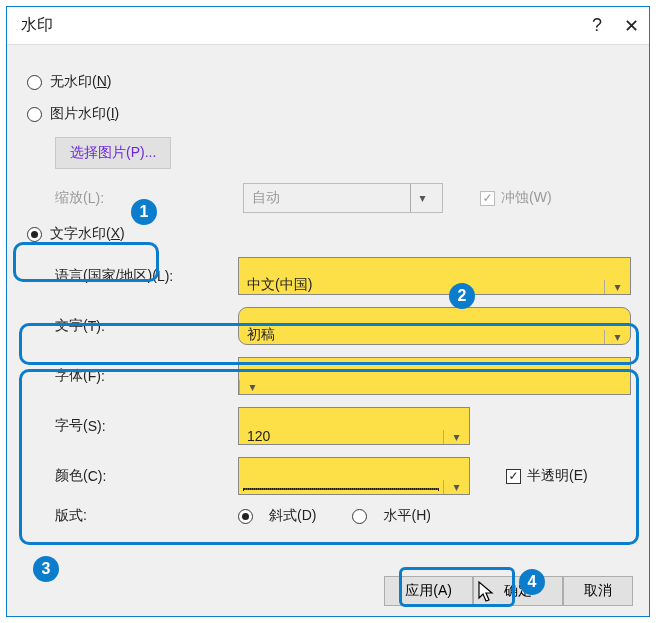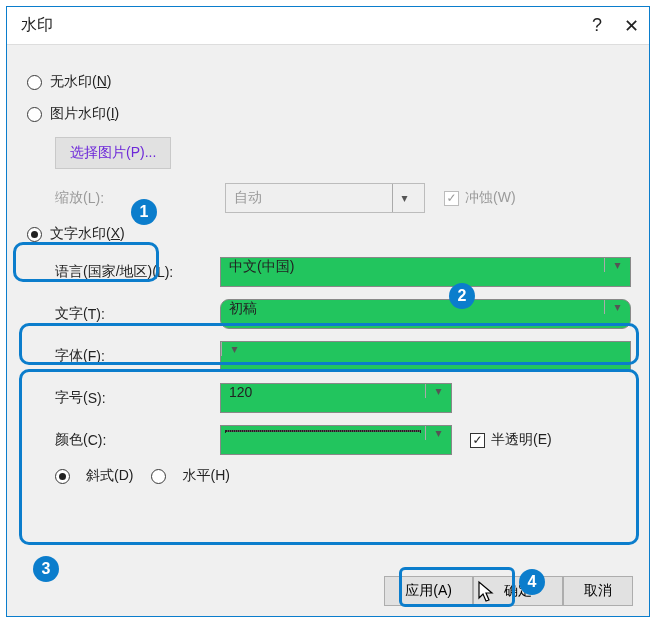--- a/index.html
+++ b/index.html
@@ -47,21 +47,21 @@
   .btn {
     border: 1px solid #adadad;
     background: #e1e1e1;
     padding: 6px 14px;
     font-family: inherit;
     font-size: 14px;
     cursor: pointer;
   }
   .btn.disabled { color: #6d28d9; border-color:#c9c9c9; cursor: default; }
   .indent { margin-left: 28px; }
-  .field-row { display: flex; align-items: center; margin-bottom: 12px; }
+  .field-row { display: flex; align-items: center; margin-bottom: 12px; gap: 18px; }
   .field-label { width: 165px; display: flex; align-items: center; }
   .disabled-text { color: #9a9a9a; }
   .select {
     display: inline-flex; align-items: center; justify-content: space-between;
     border: 1px solid #888; background: #fff; height: 30px;
     padding: 0 8px; cursor: pointer;
   }
   .select.disabled { color:#9a9a9a; border-color:#bcbcbc; background:#efefef; cursor:default;}
   .select .arrow {
     width: 24px; height: 100%; border-left: 1px solid #aaa;
@@ -70,22 +70,22 @@
   .select .val { flex: 1; padding-right:6px; text-align:left;}
   .chev { font-size: 12px; color:#555; }
   .checkbox {
     width: 15px; height: 15px; border: 1px solid #333;
     display: inline-flex; align-items: center; justify-content: center;
     margin-right: 6px; font-size: 12px; line-height: 1; background:#fff;
   }
   .checkbox.disabled { color:#9a9a9a; border-color:#bcbcbc;}
   .checkbox.checked::after { content: "✓"; }
   .combo {
-    display: flex; align-items: flex-start; border: 1px solid #888;
-    background: #22c55e; height: 30px; cursor: pointer;
+    display: flex; align-items: flex-end; border: 1px solid #888;
+    background: #fde047; height: 38px; cursor: pointer;
   }
   .combo .val { flex: 1; padding: 0 8px; display:flex; align-items:center; }
   .combo .arrow {
     width: 26px; border-left: 1px solid #aaa;
     display: flex; align-items: center; justify-content: center;
   }
   .color-swatch {
     flex:1; margin:4px; background:#555; border:1px dotted #222;
   }
   .badge {
@@ -240,20 +240,21 @@
       </div>
       <div style="margin-left:18px; display:flex; align-items:center;">
         <span class="checkbox checked"></span>
         <span>
           <span>半透明(</span><span class="u">E</span><span>)</span>
         </span>
       </div>
     </div>
 
     <div class="field-row indent">
+      <div class="field-label">版式:</div>
       <div style="display:flex; align-items:center; gap:8px; margin-right:18px;">
         <span class="radio checked"></span>
         <span>
           <span>斜式(</span><span class="u">D</span><span>)</span>
         </span>
       </div>
       <div style="display:flex; align-items:center; gap:8px;">
         <span class="radio"></span>
         <span>
           <span>水平(</span><span class="u">H</span><span>)</span>

